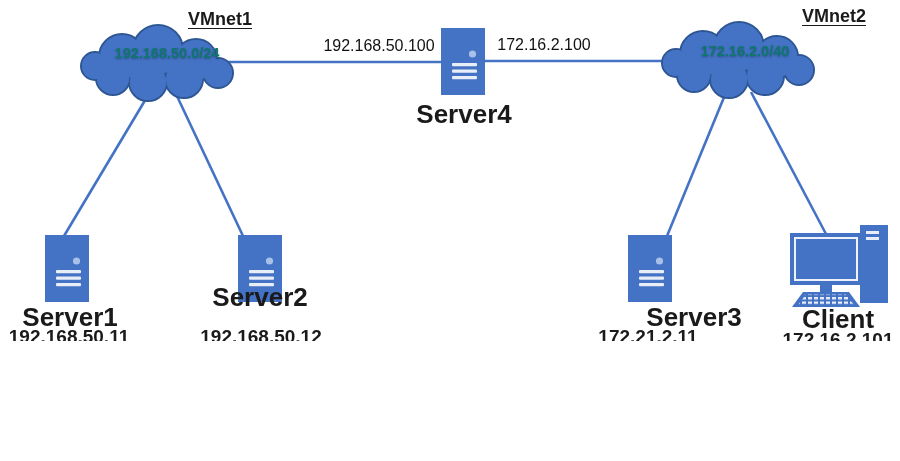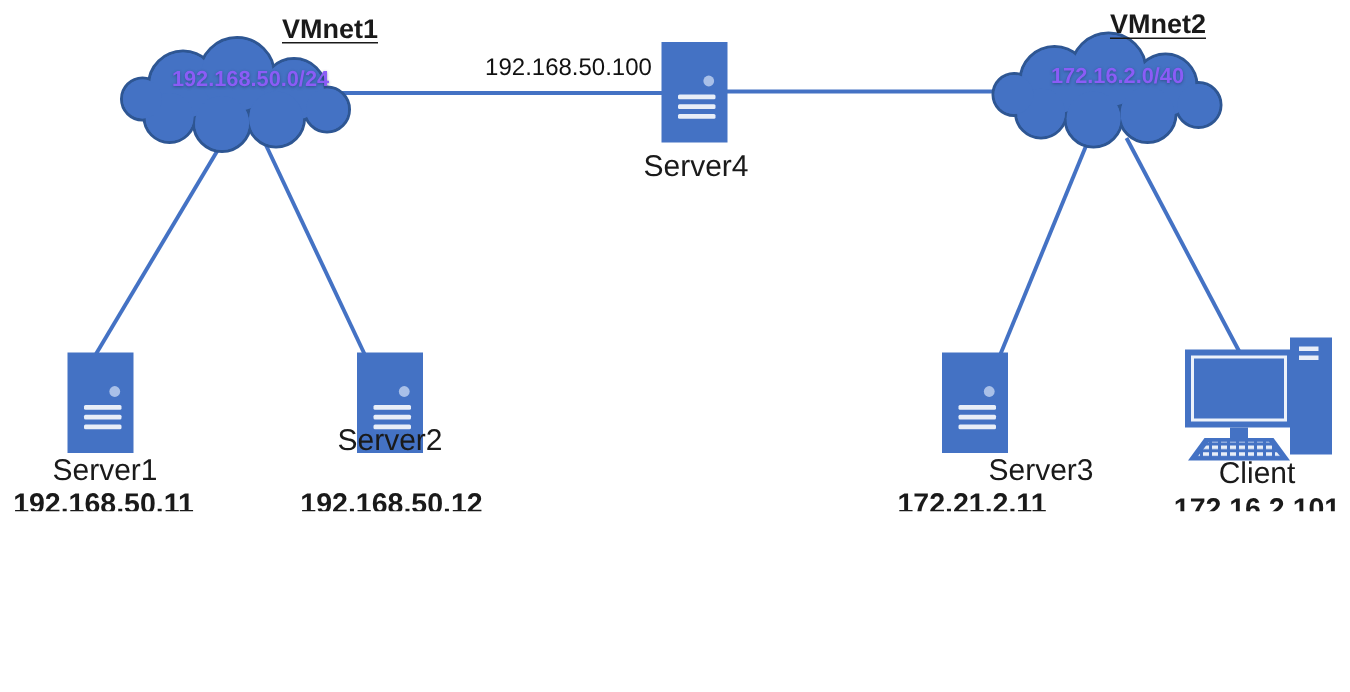--- a/index.html
+++ b/index.html
@@ -17,25 +17,25 @@
     white-space:nowrap;
     color:#1a1a1a;
     line-height:1.05;
     text-align:center;
   }
   .net-title{
     font-size:18px;font-weight:bold;text-decoration:underline;
     text-underline-offset:3px;
   }
   .subnet{
-    font-size:14.5px;font-weight:bold;color:#8b5cf6;
+    font-size:14.5px;font-weight:bold;color:#0f766e;
     text-shadow:0 1px 2px rgba(32,52,94,.55);
   }
   .link-ip{font-size:16px;font-weight:normal;color:#111;}
-  .node-name{font-size:20px;font-weight:normal;}
+  .node-name{font-size:26px;font-weight:bold;}
   .node-ip{font-size:19px;font-weight:bold;text-align:center;}
   .zone{
     font-size:31px;color:#d2291d;font-weight:normal;
     letter-spacing:2px;
   }
 </style>
 </head>
 <body>
 
 <div class="stage">
@@ -99,26 +99,27 @@
       <rect x="76" y="12" width="13" height="3" fill="#E8EEF8"></rect>
       <rect x="0" y="8" width="72" height="52" fill="#4472C4"></rect>
       <rect x="5" y="13" width="62" height="42" fill="none" stroke="#EDF2FA" stroke-width="2"></rect>
       <rect x="30" y="60" width="12" height="7" fill="#4472C4"></rect>
       <polygon points="13,67 59,67 70,82 2,82" fill="#4472C4"></polygon>
       <polygon points="16,69.5 56,69.5 64,80 8,80" fill="url(#keys)"></polygon>
     </g>
   </svg>
 
   <div class="lbl net-title" style="left:220px;top:10px;">VMnet1</div>
-  <div class="lbl net-title" style="left:772px;top:7px;">VMnet2</div>
+  <div class="lbl net-title" style="left:834px;top:7px;">VMnet2</div>
 
   <div class="lbl subnet" style="left:167px;top:46px;">192.168.50.0/24</div>
   <div class="lbl subnet" style="left:745px;top:44px;">172.16.2.0/40</div>
 
   <div class="lbl link-ip" style="left:379px;top:38px;">192.168.50.100</div>
+  <div class="lbl link-ip" style="left:544px;top:37px;">172.16.2.100</div>
   <div class="lbl node-name" style="left:464px;top:101px;">Server4</div>
 
   <div class="lbl node-name" style="left:70px;top:304px;">Server1</div>
   <div class="lbl node-ip" style="left:69px;top:327px;">192.168.50.11</div>
 
   <div class="lbl node-name" style="left:260px;top:284px;">Server2</div>
   <div class="lbl node-ip" style="left:261px;top:327px;">192.168.50.12</div>
 
   <div class="lbl node-name" style="left:650px;top:304px;margin-left:44px;">Server3</div>
   <div class="lbl node-ip" style="left:648px;top:327px;">172.21.2.11</div>

